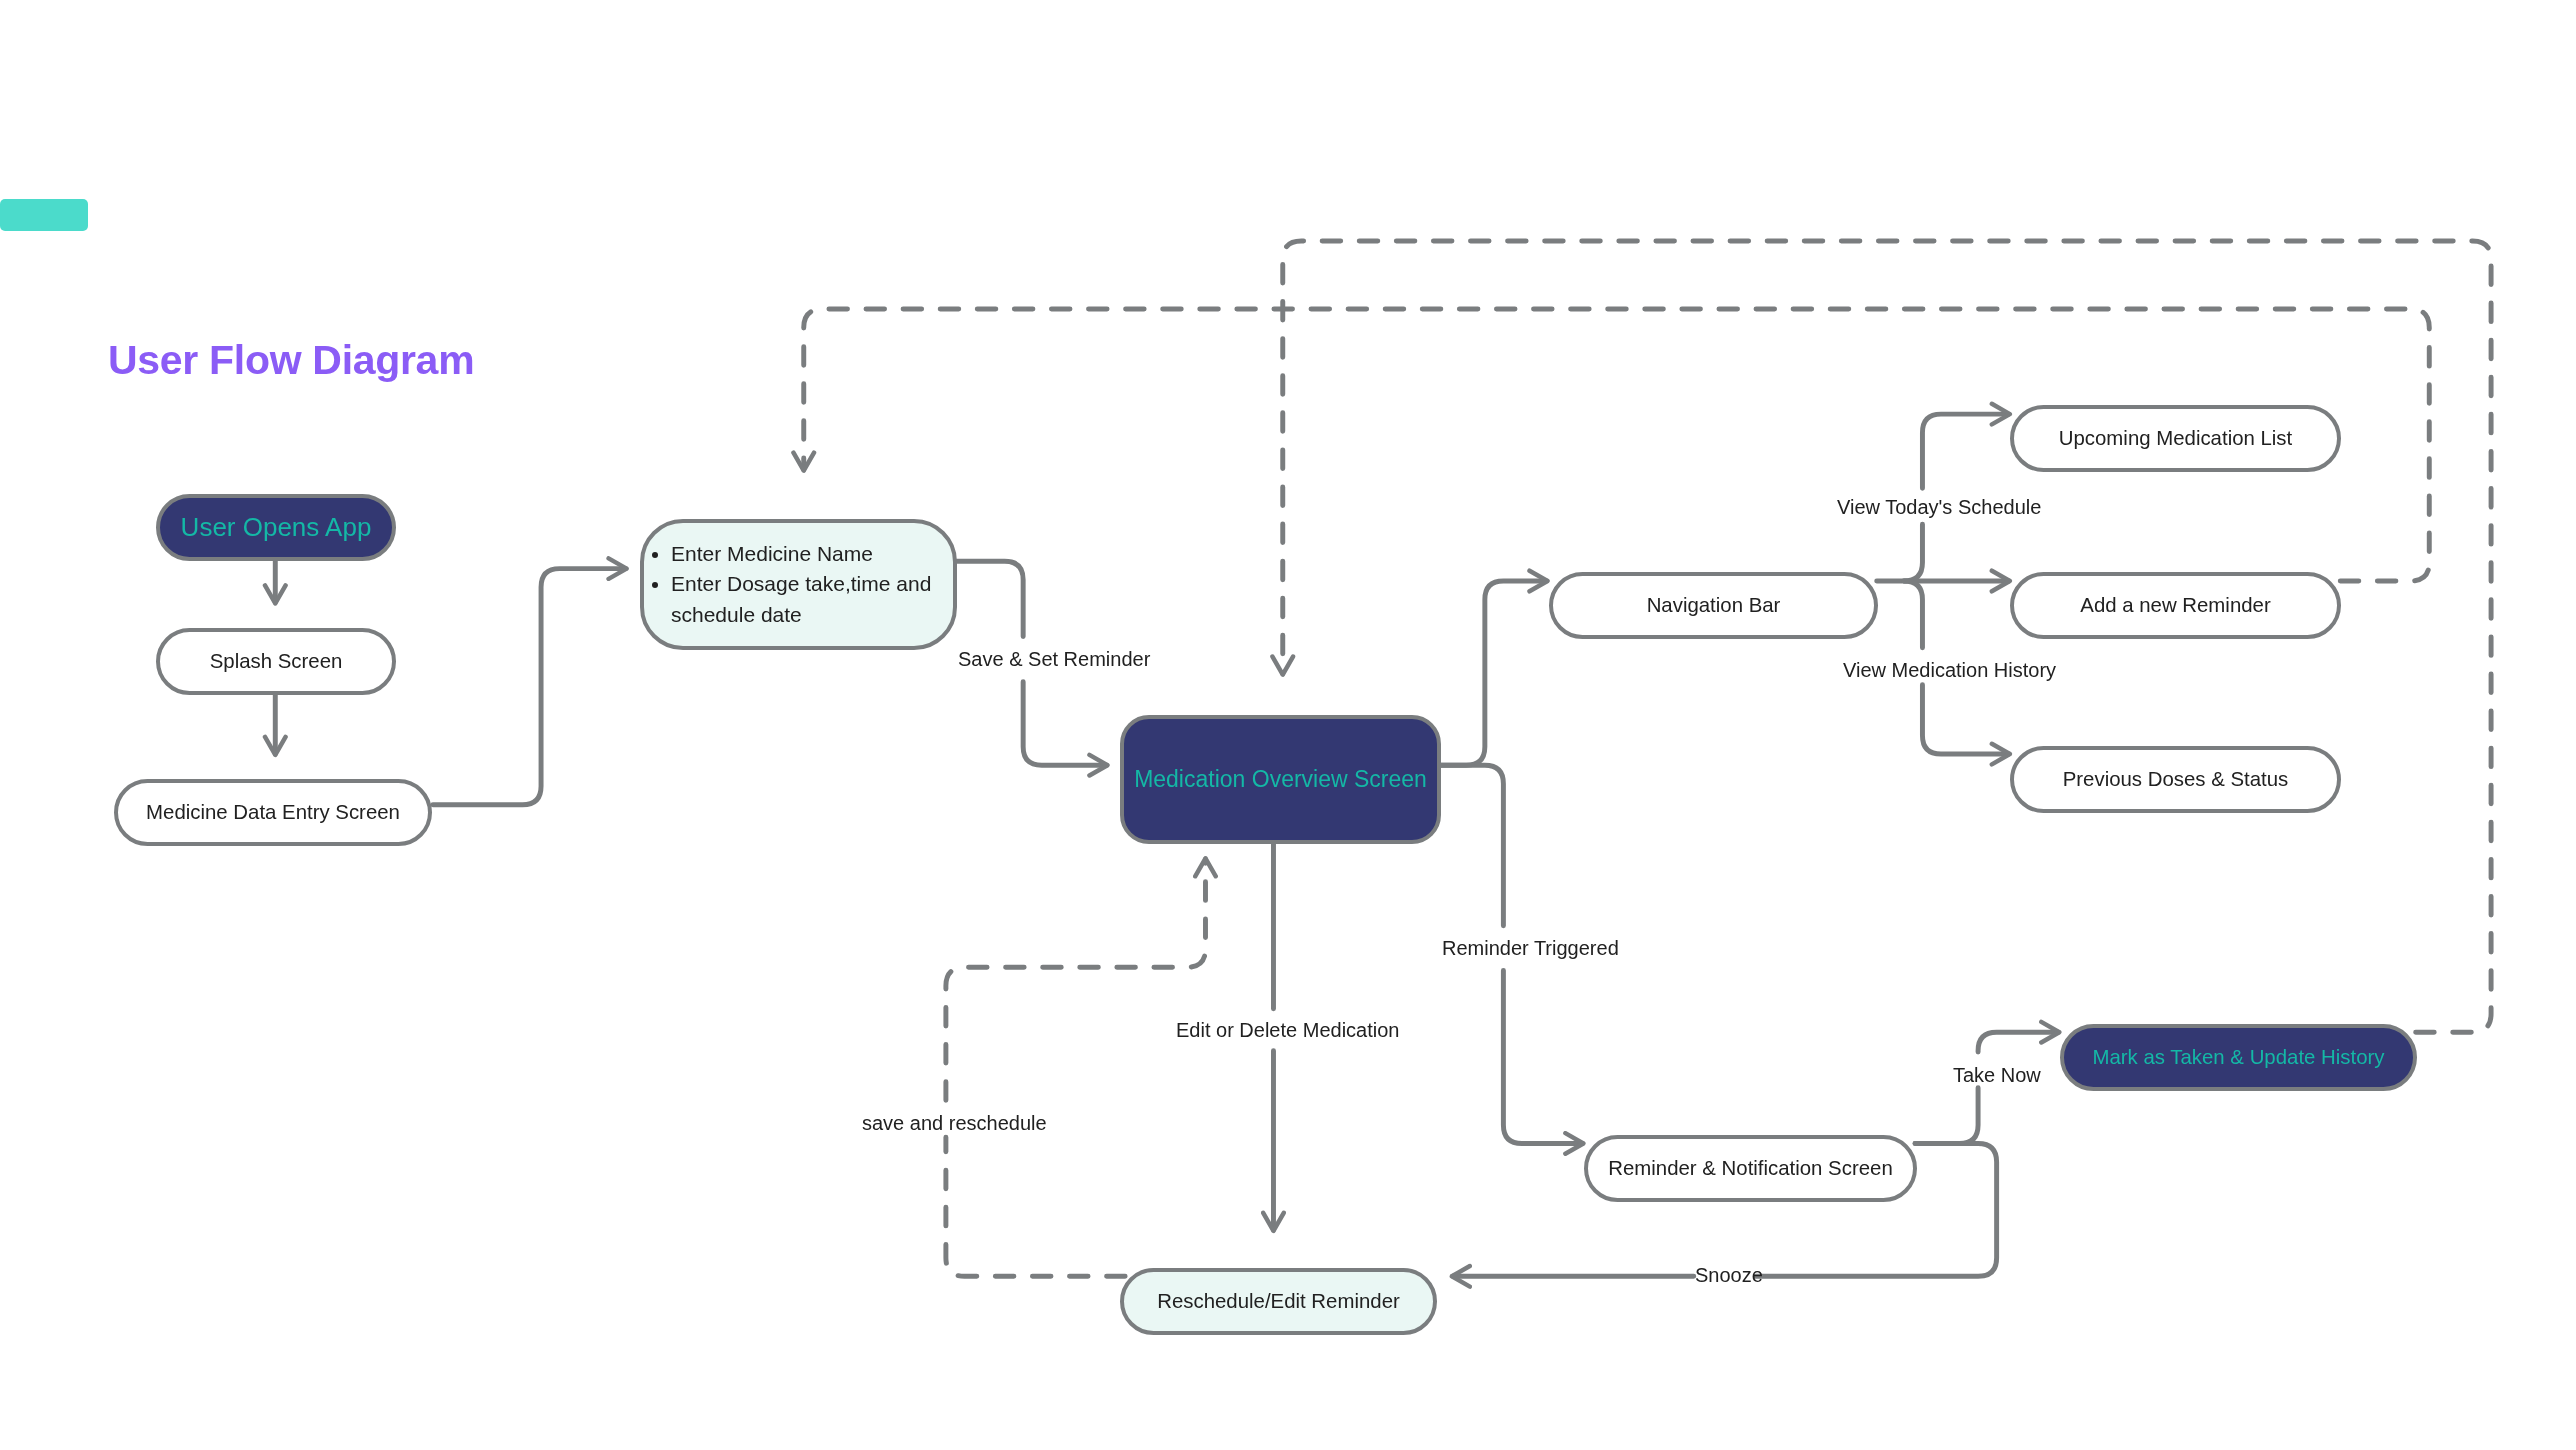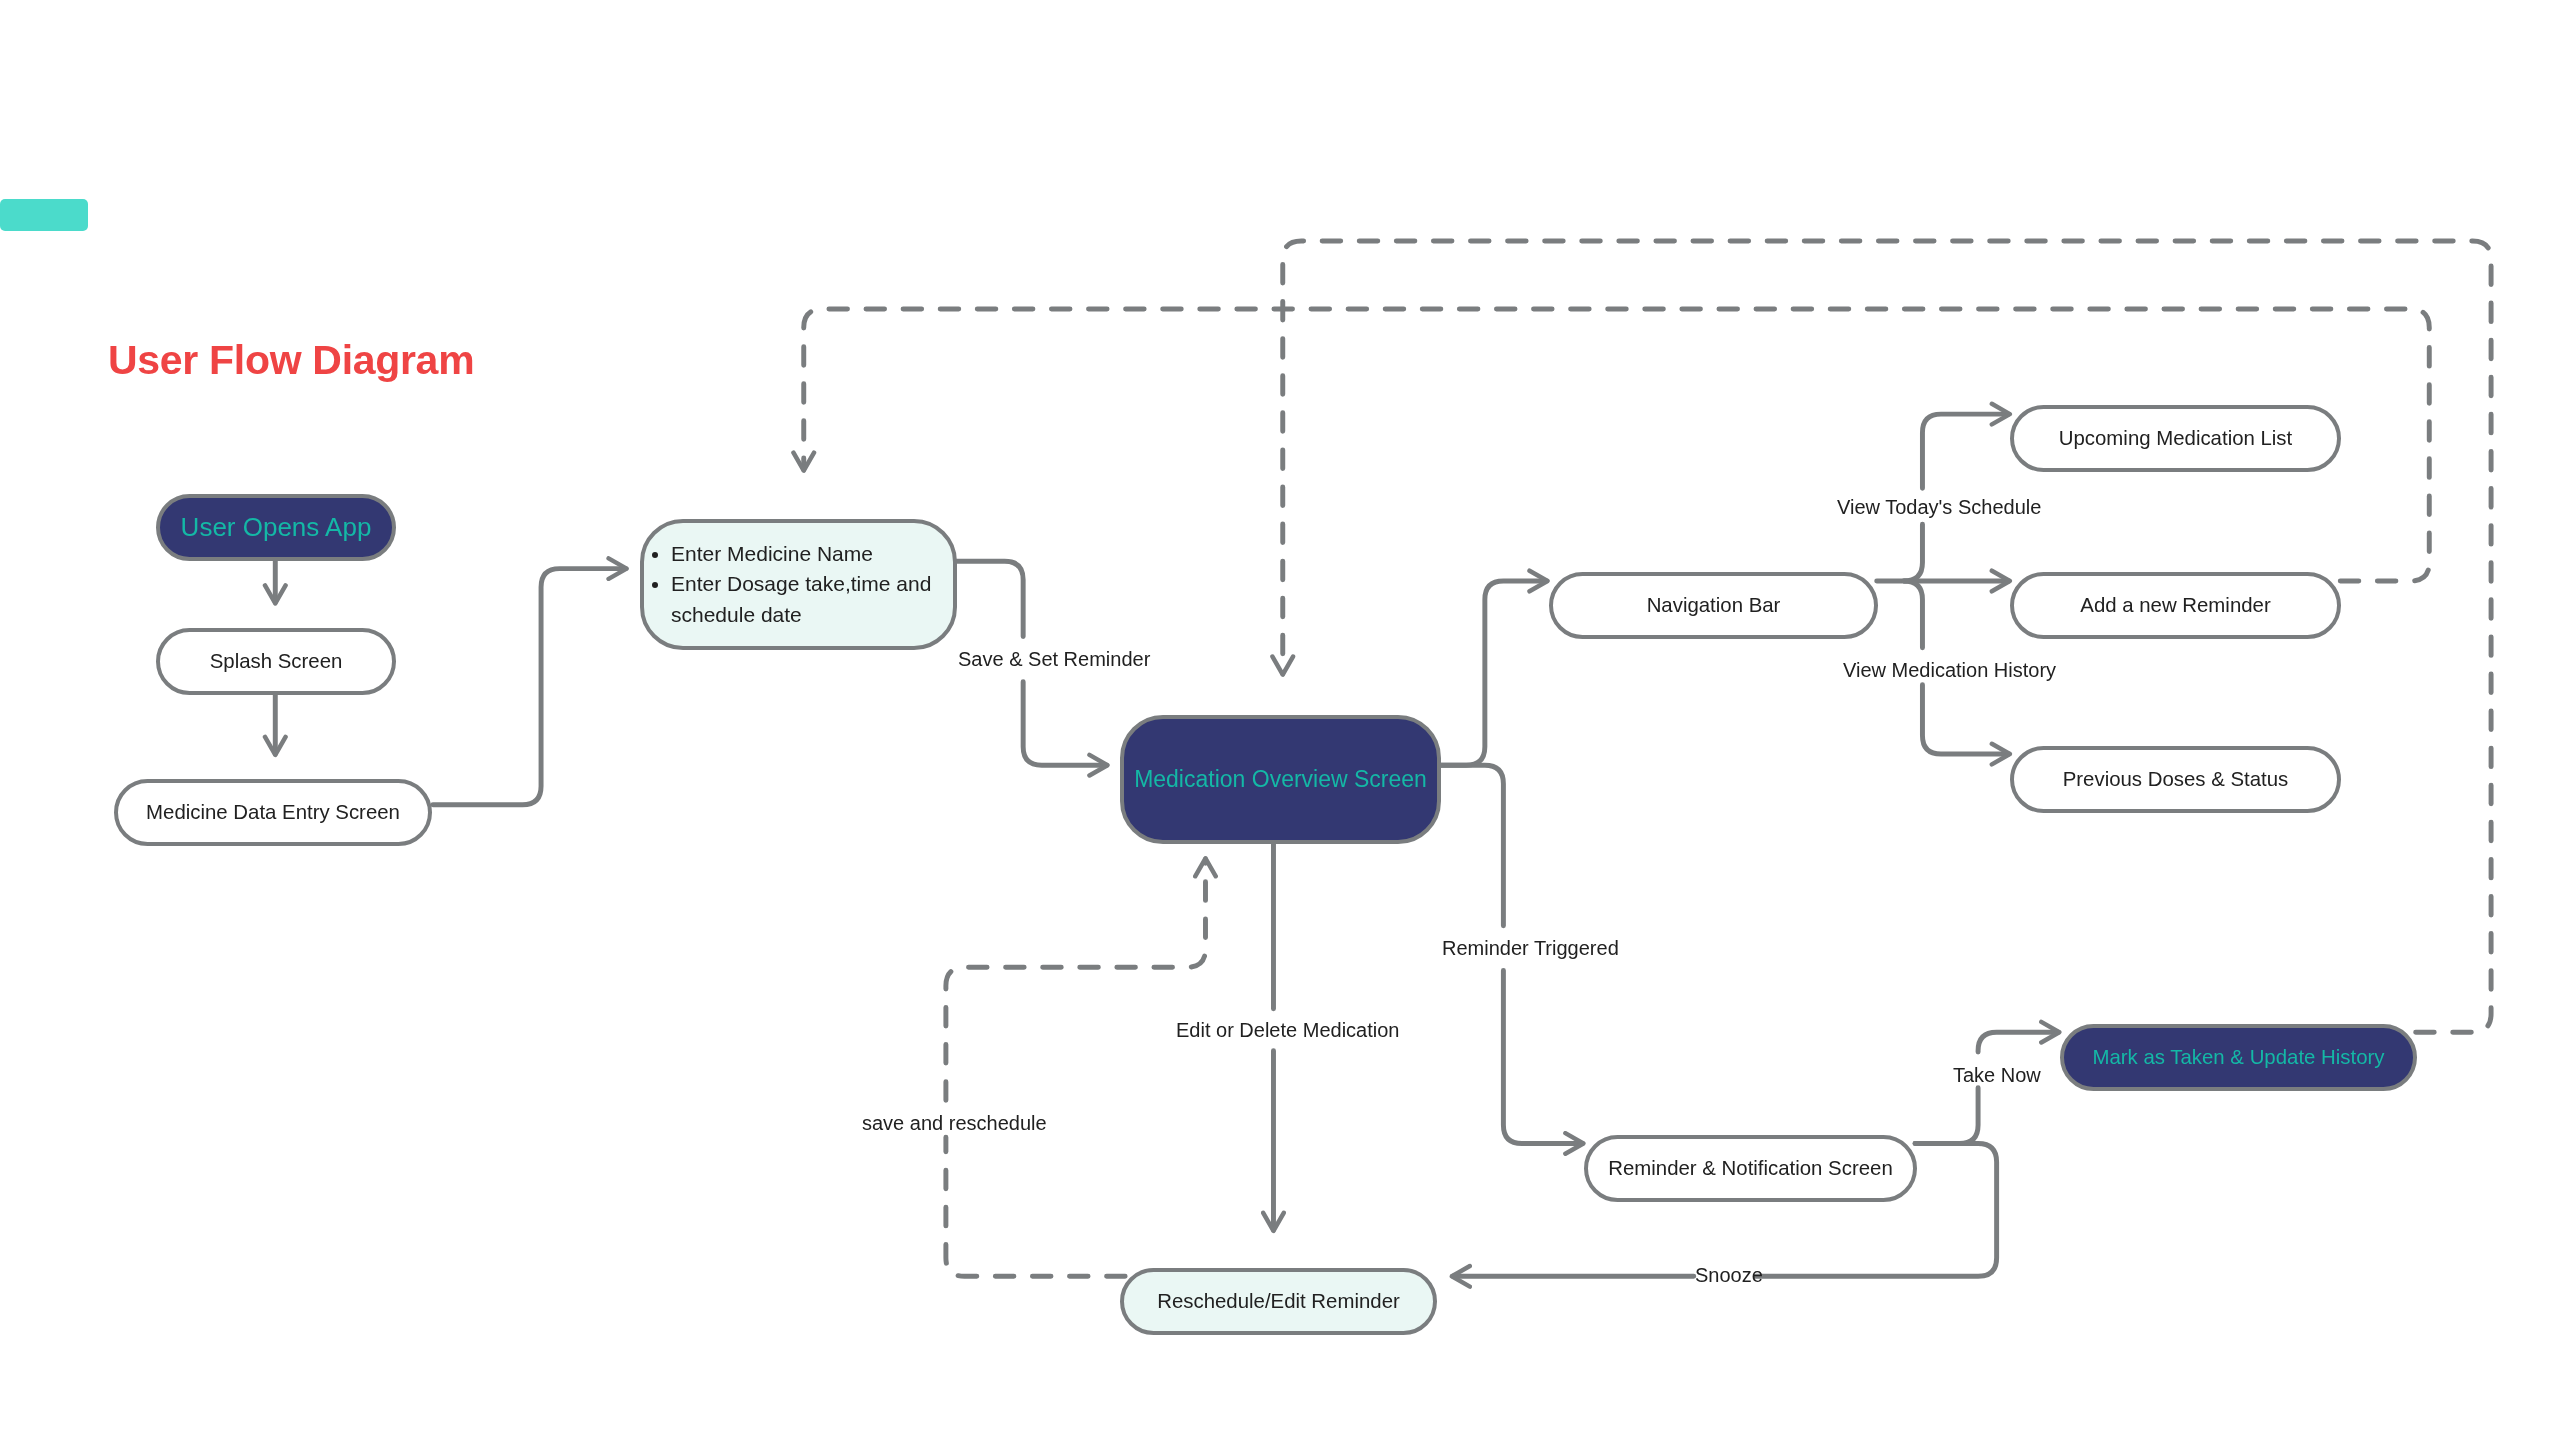--- a/index.html
+++ b/index.html
@@ -15,21 +15,21 @@
     position:absolute;left:0;top:199px;width:88px;height:32px;
     background:#4bdbcb;border-radius:5px;
   }
   #page-title{
     position:absolute;left:106px;top:166px;
     font-size:77px;font-weight:bold;color:#2e3a7d;letter-spacing:-0.6px;
     line-height:1;white-space:nowrap;
   }
   #page-subtitle{
     position:absolute;left:108px;top:306px;
-    font-size:41px;font-weight:bold;color:#ef4444;letter-spacing:-0.3px;
+    font-size:41px;font-weight:bold;color:#8b5cf6;letter-spacing:-0.3px;
     line-height:1;white-space:nowrap;
   }
 
   
   #edges{position:absolute;left:0;top:0;width:2576px;height:1450px;}
 
   
   .node{
     position:absolute;box-sizing:border-box;
     border:4.3px solid #7a7d7f;
@@ -122,21 +122,21 @@
     <span>Medicine Data Entry Screen</span>
   </div>
 
   <div class="node pill mint" style="left:640px;top:495px;width:317px;height:131px;justify-content:center;">
     <ul class="bullets">
       <li>Enter Medicine Name</li>
       <li>Enter Dosage take,time and schedule date</li>
     </ul>
   </div>
 
-  <div class="node pill navy med" style="left:1120px;top:691px;width:321px;height:129px;">
+  <div class="node pill navy med" style="left:1120px;top:691px;width:321px;height:129px;border-radius:29px;">
     <span>Medication Overview Screen</span>
   </div>
 
   <div class="node pill" style="left:1549px;top:548px;width:329px;height:67px;">
     <span>Navigation Bar</span>
   </div>
 
   <div class="node pill" style="left:2010px;top:381px;width:331px;height:67px;">
     <span>Upcoming Medication List</span>
   </div>

